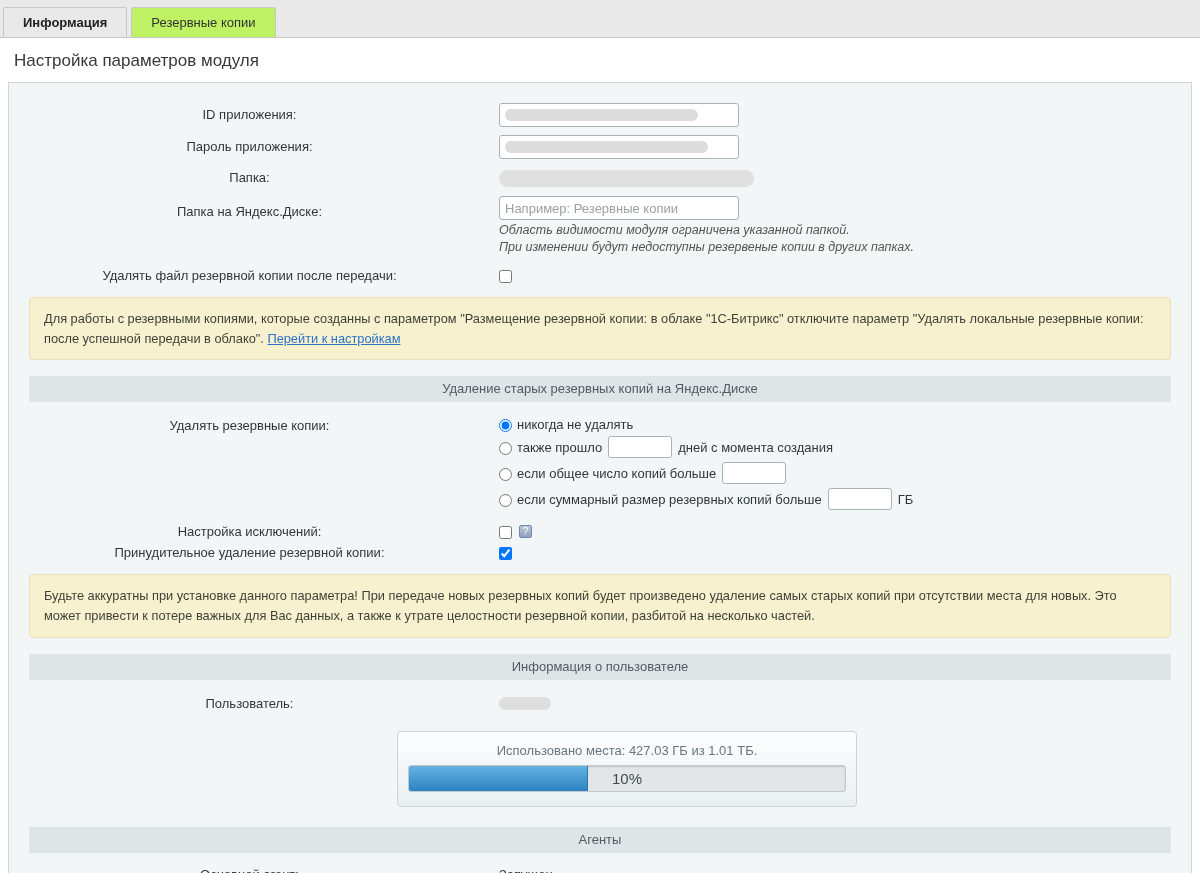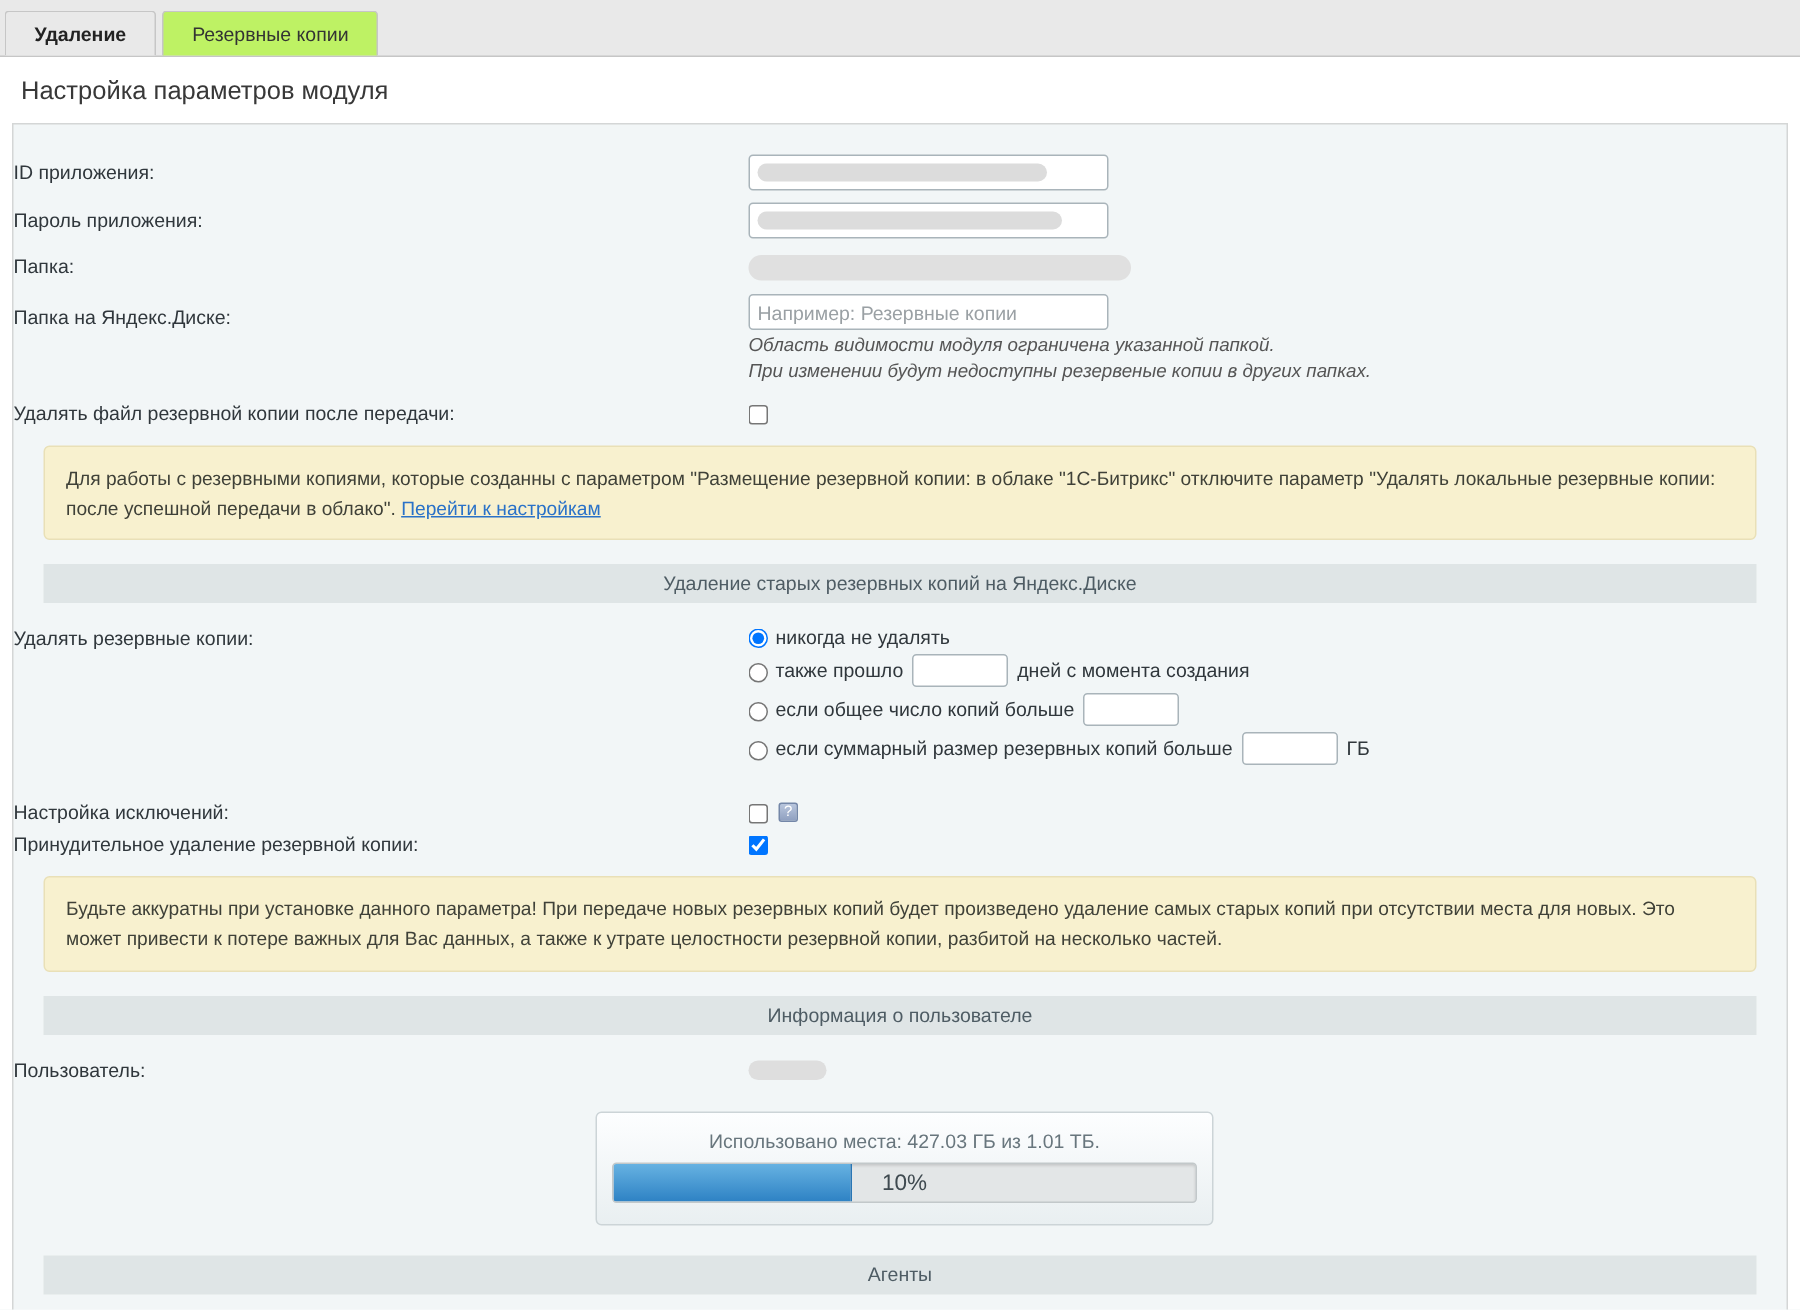--- a/index.html
+++ b/index.html
@@ -25,21 +25,21 @@
   
   .page-title { font-size:17px; color:#383838; padding:13px 14px 11px 14px; }
   
   .panel {
     margin:0 8px; height:802px;
     border:1px solid #d4d6d6; background:#f2f6f7;
     padding-top:20px;
   }
   .frow { display:flex; align-items:flex-start; margin-bottom:8px; }
   .flabel {
-    width:490px; text-align:left; padding-right:9px; padding-top:4px;
+    width:490px; text-align:center; padding-right:9px; padding-top:4px;
     color:#30373c; flex-shrink:0;
   }
   .fctrl { padding-top:0; }
   .textbox {
     width:240px; height:24px; background:#fff;
     border:1px solid #a9b4ba; border-radius:3px; padding:2px 5px;
     font-size:13px; font-family:"Liberation Sans", sans-serif; color:#333;
   }
   div.textbox { display:flex; align-items:center; }
   input.textbox::placeholder { color:#9aa0a4; }
@@ -70,21 +70,21 @@
   .radioline { margin-bottom:4px; white-space:nowrap; }
   .radioline input[type=radio] { margin:2px 5px 0 0; vertical-align:middle; }
   .radioline .txt { vertical-align:middle; color:#30373c; }
   .smallbox {
     width:64px; height:22px; background:#fff; border:1px solid #a9b4ba;
     border-radius:3px; margin:0 6px; vertical-align:middle;
     font-size:13px; padding:2px 4px;
   }
   
   .pwrap {
-    margin:18px 0 20px 388px; width:412px;
+    margin:18px 0 20px 388px; width:460px;
     border:1px solid #ccd4d7; border-radius:4px;
     background:linear-gradient(#fdfeff,#e9eff1); padding:11px 10px 14px 10px;
   }
   .plabel { text-align:center; color:#68767d; margin-bottom:7px; font-size:13px; }
   .ptrack {
     position:relative; height:27px; background:#e3e6e7;
     border:1px solid #c2c8ca; border-radius:3px;
     box-shadow:inset 0 1px 2px rgba(0,0,0,.15); overflow:hidden;
   }
   .pfill {
@@ -96,21 +96,21 @@
     line-height:26px; color:#3f4a50; font-size:15px;
   }
   
   .aval { padding-top:4px; color:#30373c; }
   .agent-row { margin-bottom:12px; }
 </style>
 </head>
 <body>
 
 <div class="tabbar">
-  <div class="tab active">Удаление</div>
+  <div class="tab active">Информация</div>
   <div class="tab inactive">Резервные копии</div>
 </div>
 
 <div class="page-title">Настройка параметров модуля</div>
 
 <div class="panel">
 
   <div class="frow">
     <div class="flabel">ID приложения:</div>
     <div class="fctrl">
@@ -151,21 +151,21 @@
       <input type="checkbox" class="chk" style="">
     </div>
   </div>
 
   <div class="notice">
     <span>Для работы с резервными копиями, которые созданны с параметром "Размещение резервной копии: в облаке "1С-Битрикс" отключите параметр "Удалять локальные резервные копии: после успешной передачи в облако". </span><a class="link">Перейти к настройкам</a>
   </div>
 
   <div class="sect">Удаление старых резервных копий на Яндекс.Диске</div>
 
-  <div class="frow" style="margin-bottom:18px">
+  <div class="frow" style="margin-bottom:8px">
     <div class="flabel" style="padding-top:2px">Удалять резервные копии:</div>
     <div class="fctrl">
       <div class="radioline">
         <input type="radio" name="delrule" checked="" style=""><span class="txt">никогда не удалять</span>
       </div>
       <div class="radioline">
         <input type="radio" name="delrule" style=""><span class="txt">также прошло</span><input type="text" class="smallbox" style=""><span class="txt">дней с момента создания</span>
       </div>
       <div class="radioline">
         <input type="radio" name="delrule" style=""><span class="txt">если общее число копий больше</span><input type="text" class="smallbox" style="">

